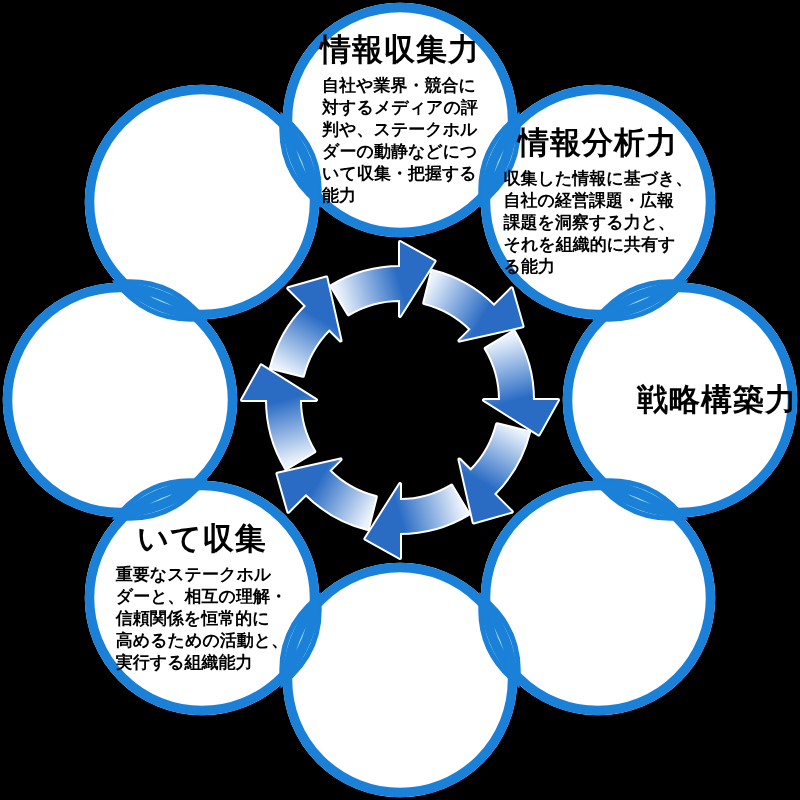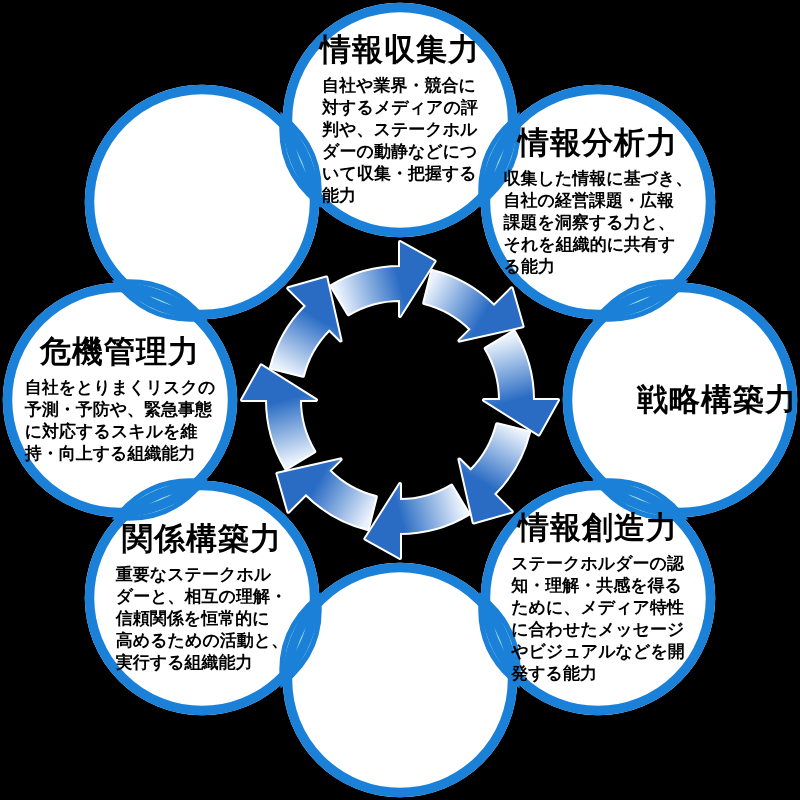--- a/index.html
+++ b/index.html
@@ -118,38 +118,22 @@
     <div class="body">自社や業界・競合に
 対するメディアの評
 判や、ステークホル
 ダーの動静などにつ
 いて収集・把握する
 能力</div>
   </div>
   <div class="node p2">
     <div class="title">戦略構築力</div>
   </div>
-  <div class="node p3">
-    <div class="title">情報創造力</div>
-    <div class="body">ステークホルダーの認
-知・理解・共感を得る
-ために、メディア特性
-に合わせたメッセージ
-やビジュアルなどを開
-発する能力</div>
-  </div>
   <div class="node p5">
-    <div class="title">関係構築力</div>
+    <div class="title">いて収集</div>
     <div class="body">重要なステークホル
 ダーと、相互の理解・
 信頼関係を恒常的に
 高めるための活動と、
 実行する組織能力</div>
   </div>
-  <div class="node p6">
-    <div class="title">危機管理力</div>
-    <div class="body">自社をとりまくリスクの
-予測・予防や、緊急事態
-に対応するスキルを維
-持・向上する組織能力</div>
-  </div>
 
 </div>
 
 </body></html>

